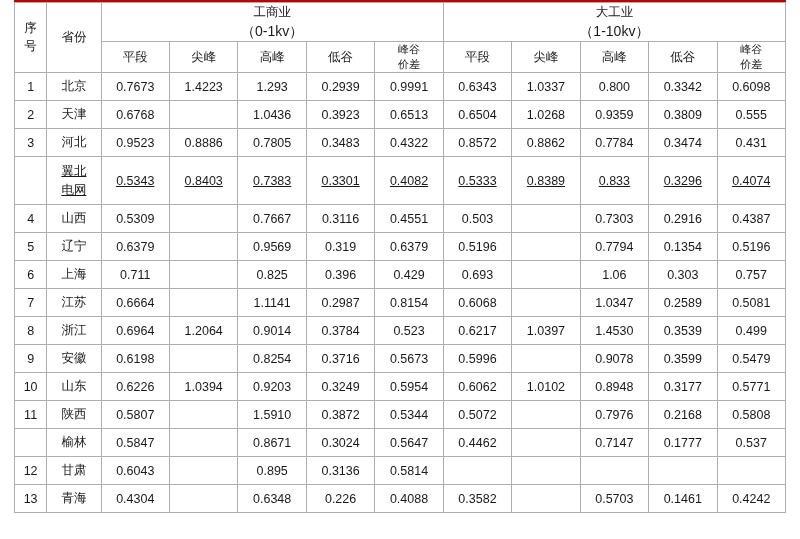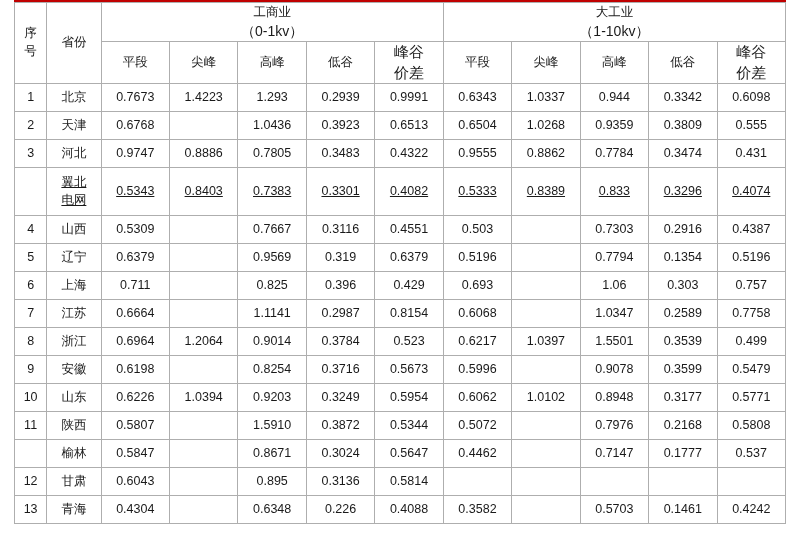--- a/index.html
+++ b/index.html
@@ -55,21 +55,21 @@
   }
   .grp-head .l2 {
     font-size: 14px;
   }
   .col-head {
     font-size: 12.5px;
     line-height: 1.35;
     padding: 3px 0;
   }
   .col-head.two-line {
-    font-size: 15px;
+    font-size: 11px;
   }
   td.num {
     font-size: 12.5px;
     font-family: "Liberation Sans", sans-serif;
   }
   td.prov {
     font-size: 12.5px;
   }
   td.prov.two-line {
     line-height: 1.45;
@@ -164,47 +164,47 @@
         <tr>
           <td class="idx">1</td>
           <td class="prov">北京</td>
           <td class="num">0.7673</td>
           <td class="num">1.4223</td>
           <td class="num">1.293</td>
           <td class="num">0.2939</td>
           <td class="num">0.9991</td>
           <td class="num">0.6343</td>
           <td class="num">1.0337</td>
-          <td class="num">0.944</td>
+          <td class="num">0.800</td>
           <td class="num">0.3342</td>
           <td class="num">0.6098</td>
         </tr>
         <tr>
           <td class="idx">2</td>
           <td class="prov">天津</td>
           <td class="num">0.6768</td>
           <td class="num"></td>
           <td class="num">1.0436</td>
           <td class="num">0.3923</td>
           <td class="num">0.6513</td>
           <td class="num">0.6504</td>
           <td class="num">1.0268</td>
           <td class="num">0.9359</td>
           <td class="num">0.3809</td>
           <td class="num">0.555</td>
         </tr>
         <tr>
           <td class="idx">3</td>
           <td class="prov">河北</td>
-          <td class="num">0.9747</td>
+          <td class="num">0.9523</td>
           <td class="num">0.8886</td>
           <td class="num">0.7805</td>
           <td class="num">0.3483</td>
           <td class="num">0.4322</td>
-          <td class="num">0.9555</td>
+          <td class="num">0.8572</td>
           <td class="num">0.8862</td>
           <td class="num">0.7784</td>
           <td class="num">0.3474</td>
           <td class="num">0.431</td>
         </tr>
         <tr style="height: 48px; text-decoration: underline;">
           <td class="idx"></td>
           <td class="prov two-line">
             <div>翼北</div>
             <div>电网</div>
@@ -267,33 +267,33 @@
           <td class="prov">江苏</td>
           <td class="num">0.6664</td>
           <td class="num"></td>
           <td class="num">1.1141</td>
           <td class="num">0.2987</td>
           <td class="num">0.8154</td>
           <td class="num">0.6068</td>
           <td class="num"></td>
           <td class="num">1.0347</td>
           <td class="num">0.2589</td>
-          <td class="num">0.7758</td>
+          <td class="num">0.5081</td>
         </tr>
         <tr>
           <td class="idx">8</td>
           <td class="prov">浙江</td>
           <td class="num">0.6964</td>
           <td class="num">1.2064</td>
           <td class="num">0.9014</td>
           <td class="num">0.3784</td>
           <td class="num">0.523</td>
           <td class="num">0.6217</td>
           <td class="num">1.0397</td>
-          <td class="num">1.5501</td>
+          <td class="num">1.4530</td>
           <td class="num">0.3539</td>
           <td class="num">0.499</td>
         </tr>
         <tr>
           <td class="idx">9</td>
           <td class="prov">安徽</td>
           <td class="num">0.6198</td>
           <td class="num"></td>
           <td class="num">0.8254</td>
           <td class="num">0.3716</td>

